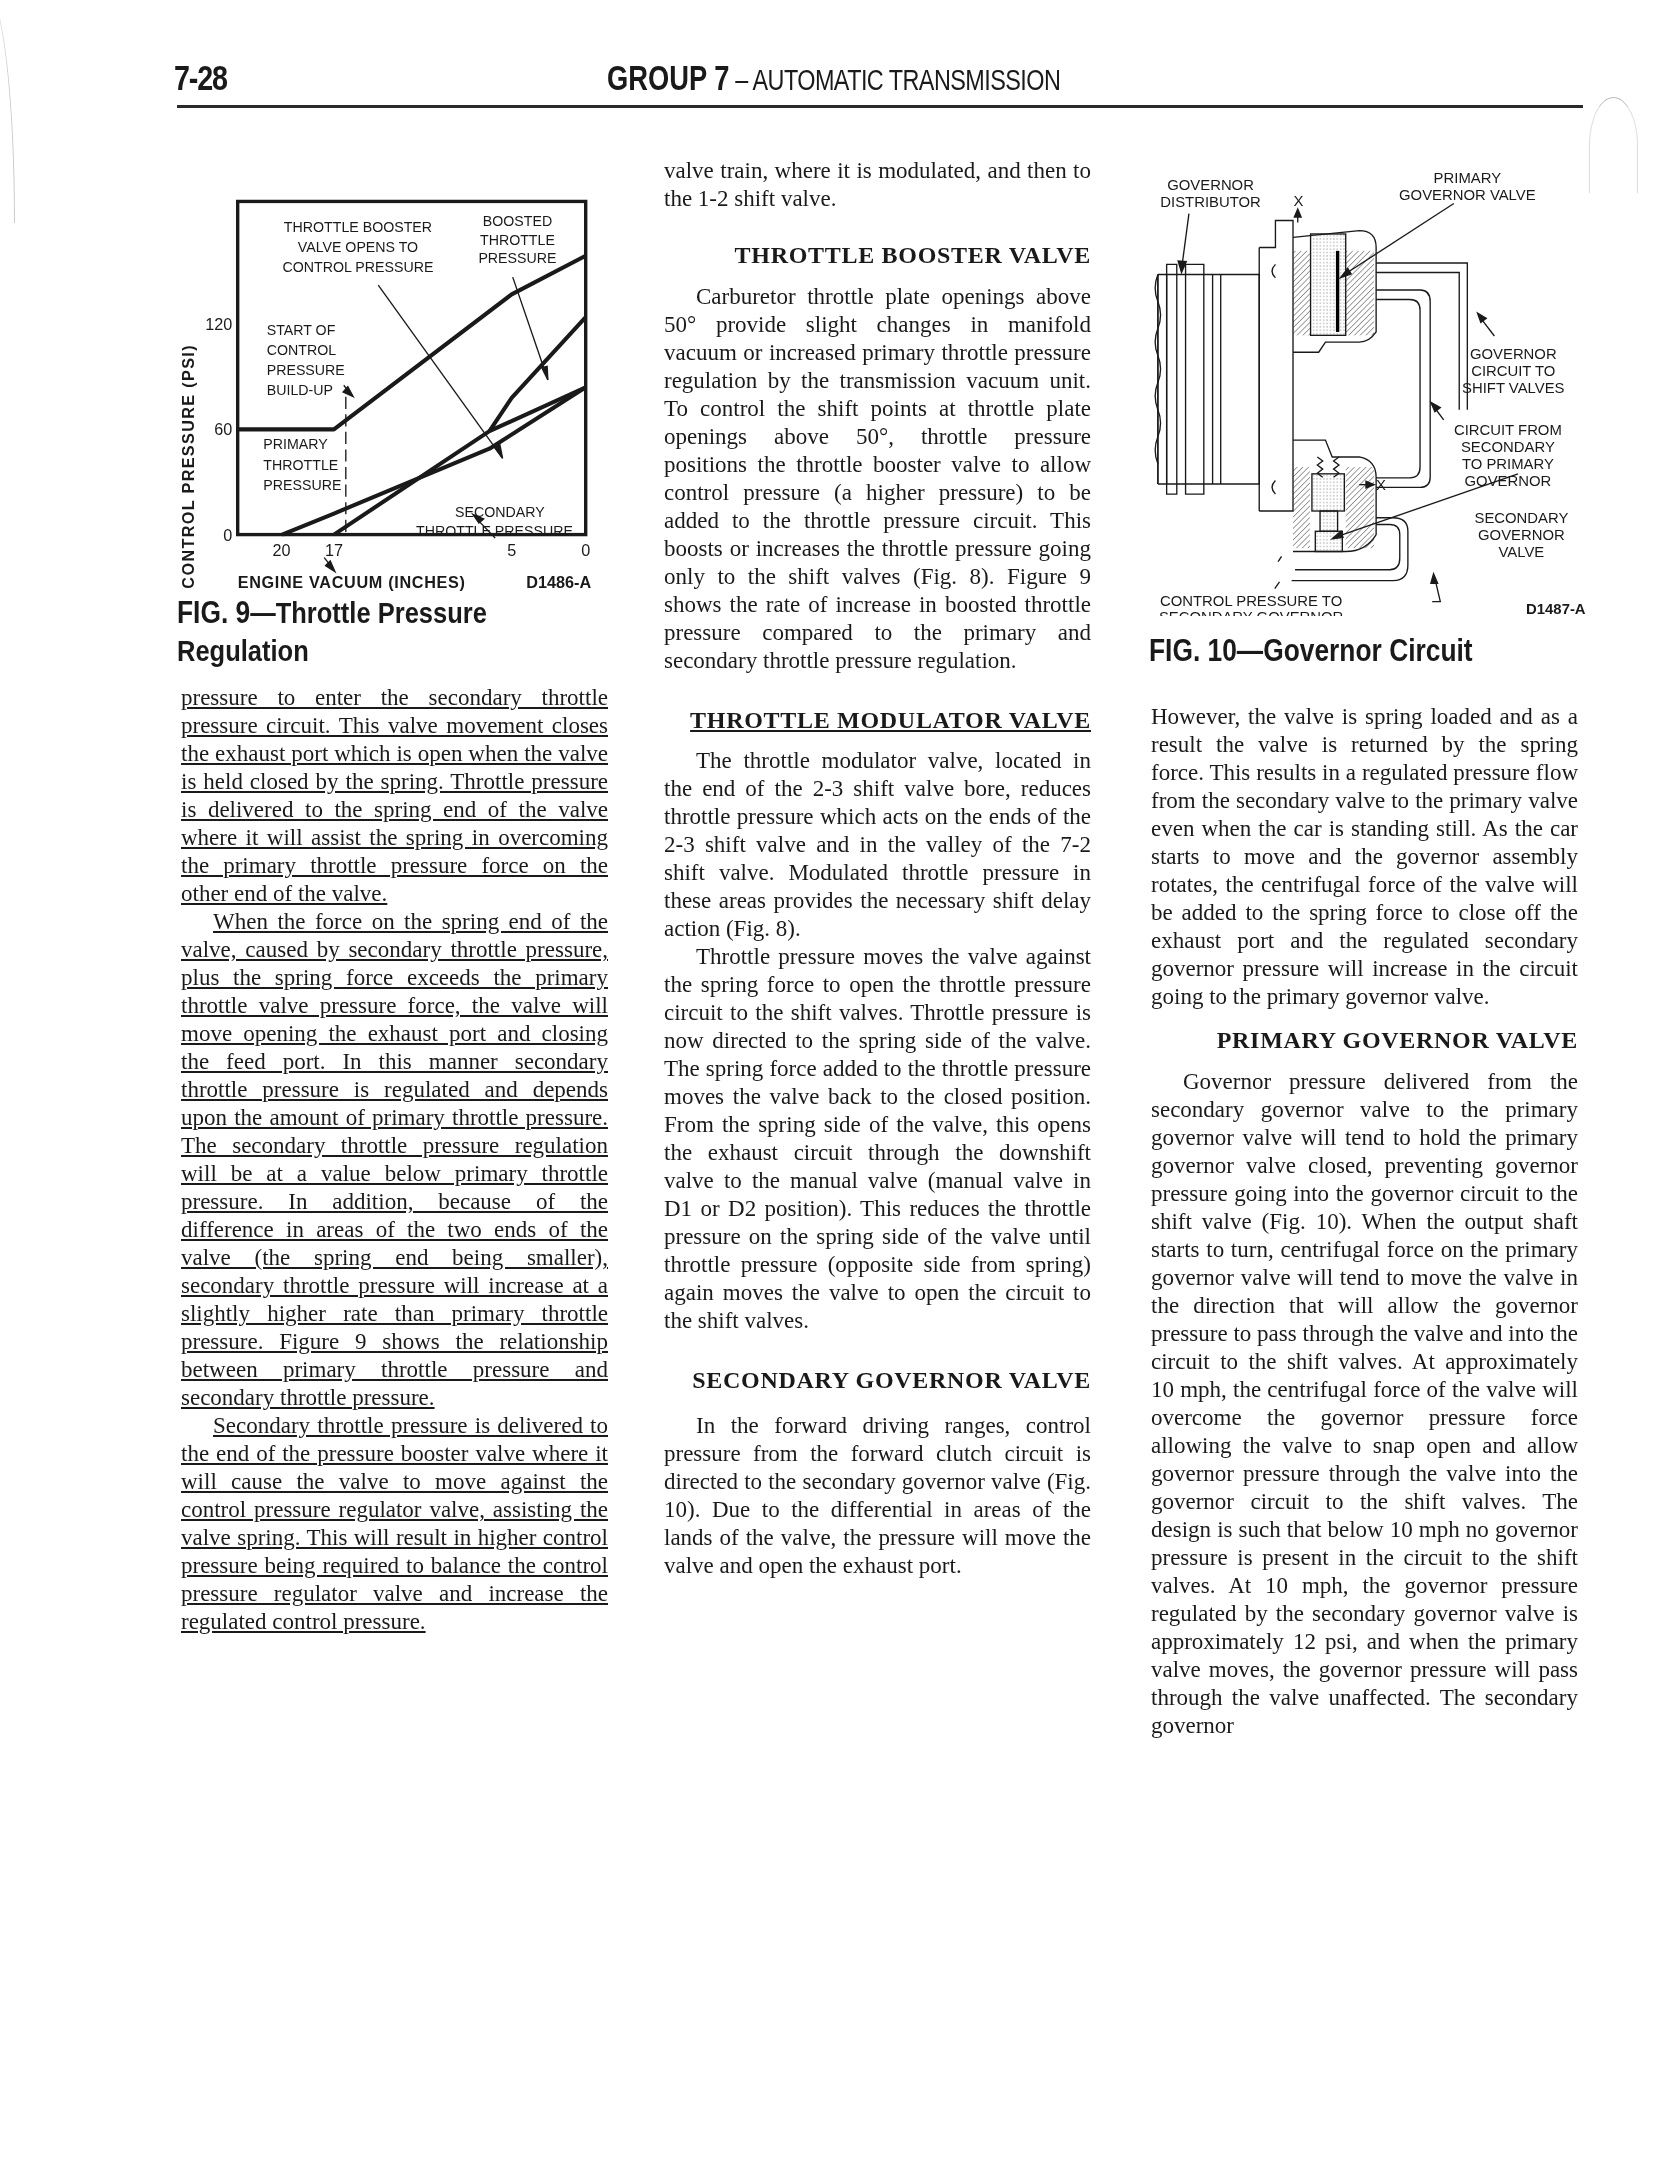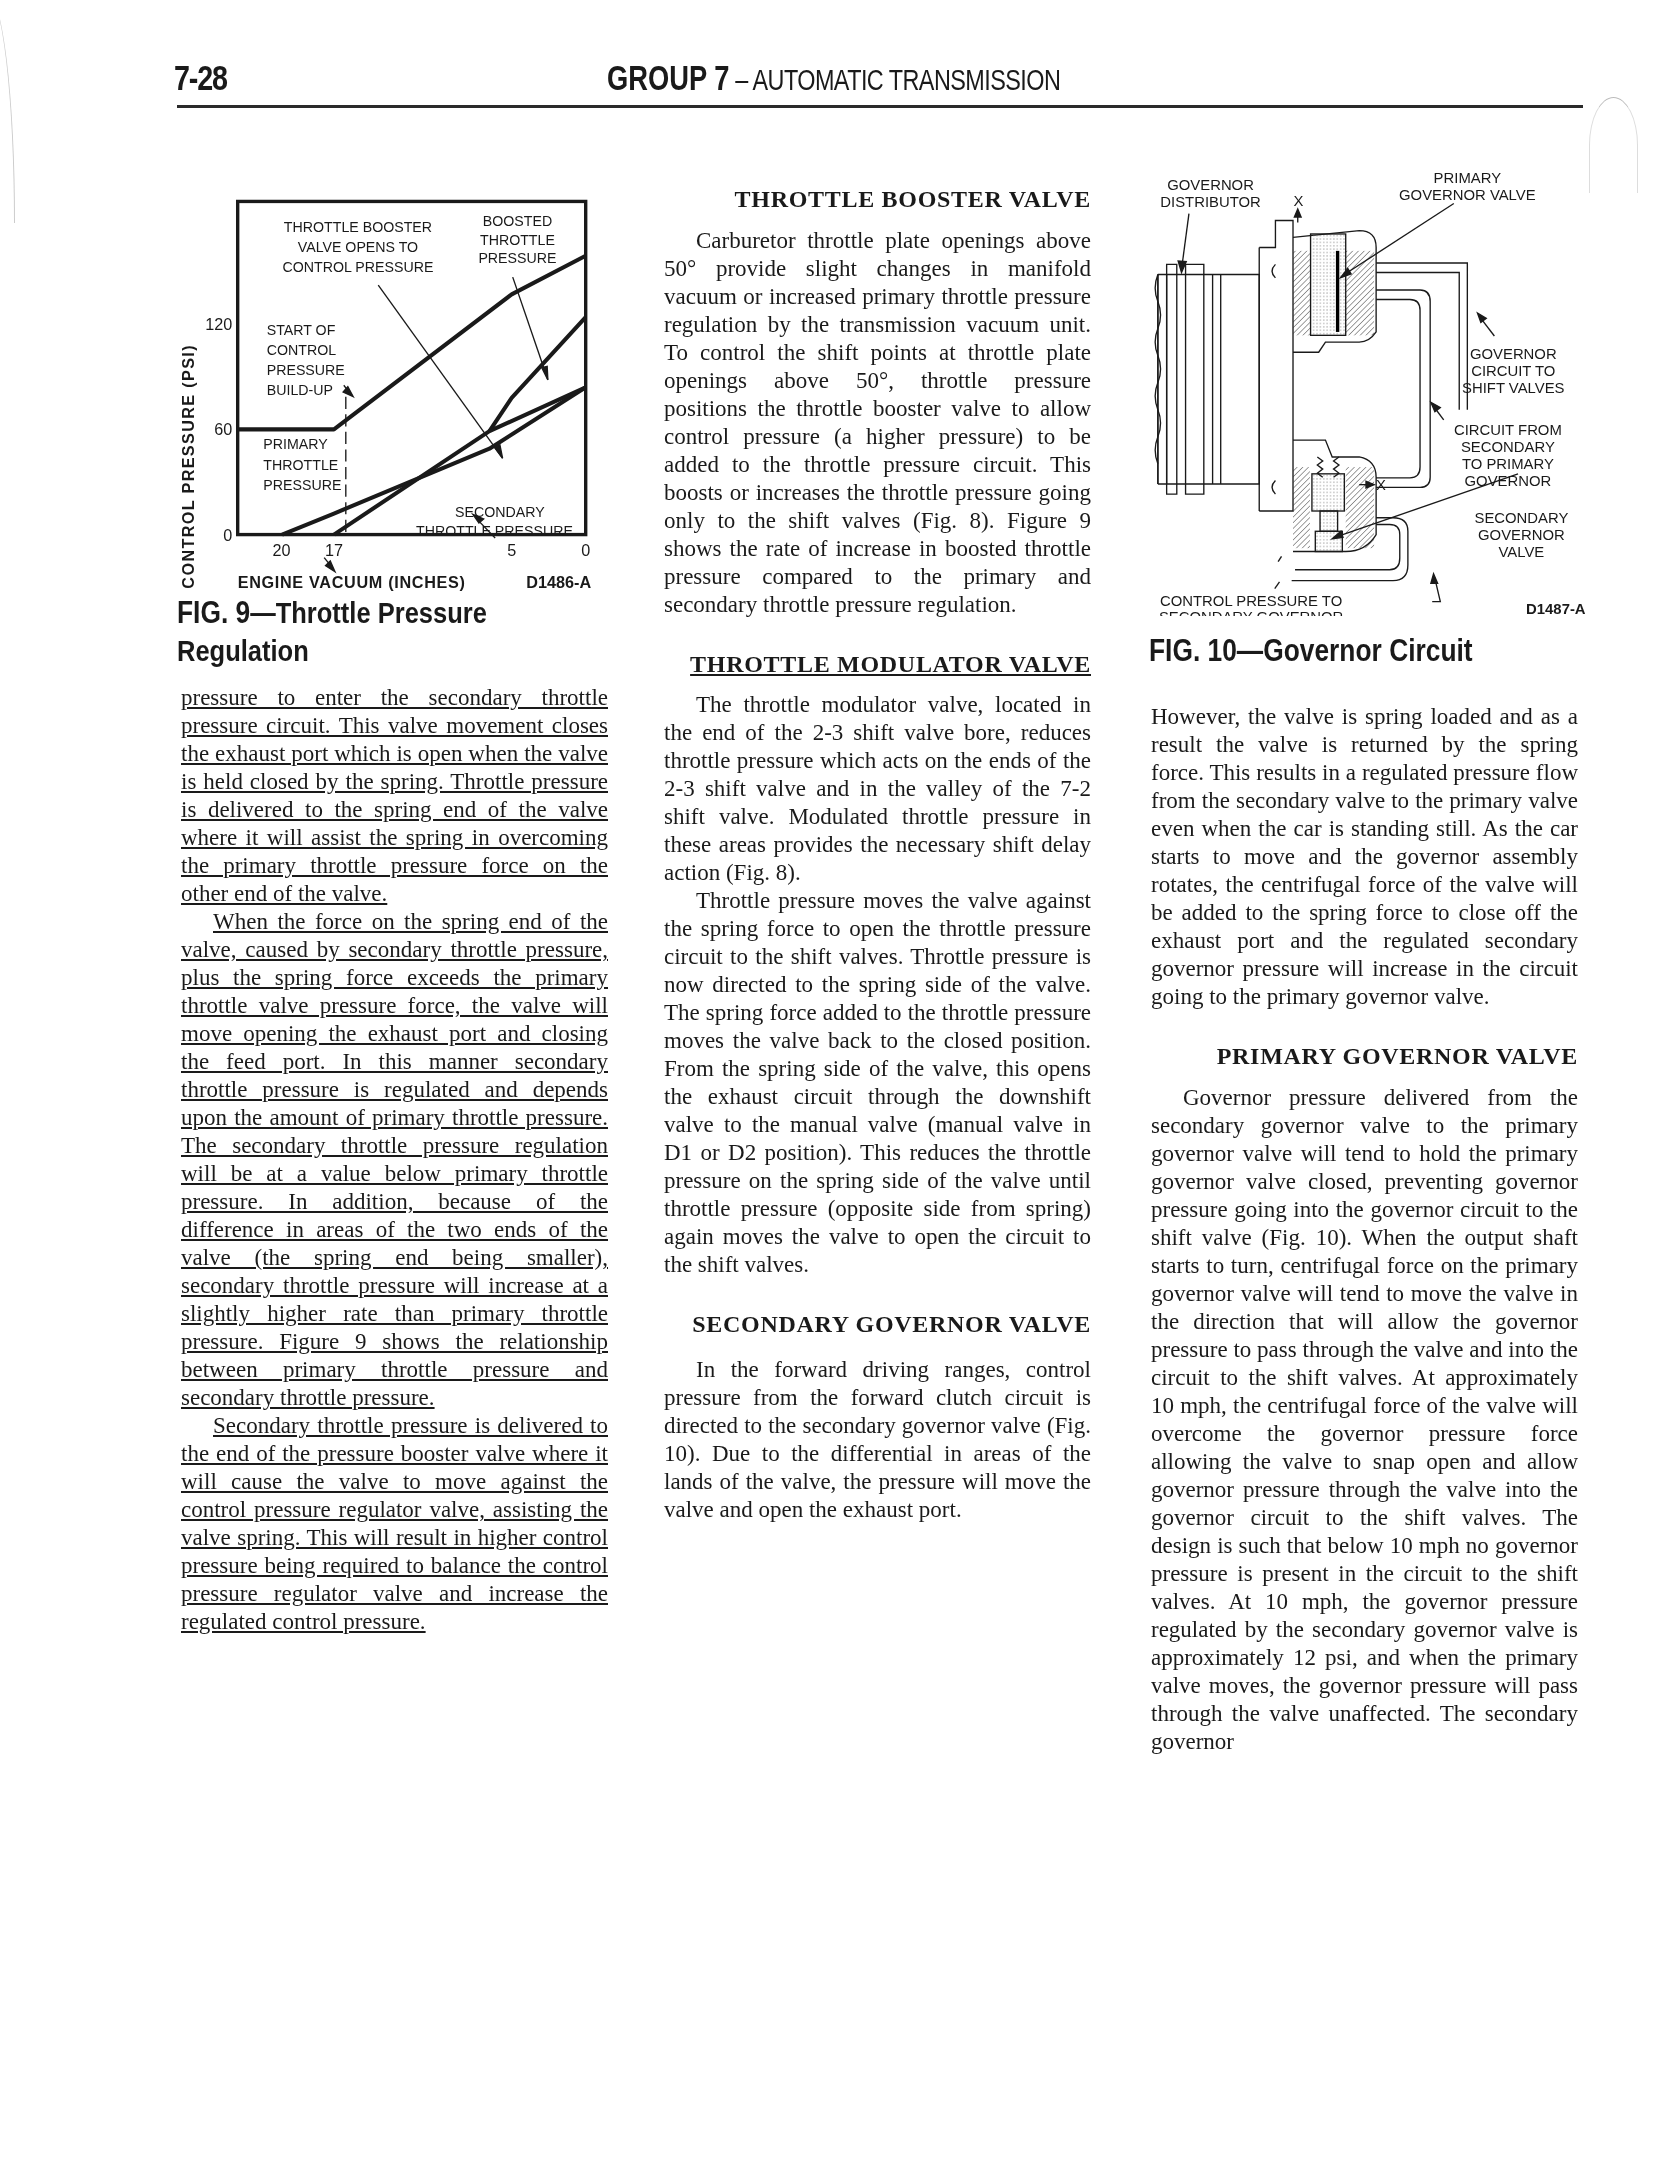--- a/index.html
+++ b/index.html
@@ -205,27 +205,28 @@
   <span>FIG. 10</span><span>—Governor Circuit</span>
 </div>
 
 <div class="col col-left">
   <p>pressure to enter the secondary throttle pressure circuit. This valve movement closes the exhaust port which is open when the valve is held closed by the spring. Throttle pres­sure is delivered to the spring end of the valve where it will assist the spring in overcoming the primary throttle pressure force on the other end of the valve.</p>
   <p class="indent">When the force on the spring end of the valve, caused by secondary throttle pressure, plus the spring force exceeds the primary throttle valve pressure force, the valve will move opening the exhaust port and closing the feed port. In this manner secondary throttle pressure is regu­lated and depends upon the amount of primary throttle pressure. The secondary throttle pressure regula­tion will be at a value below primary throttle pressure. In addition, be­cause of the difference in areas of the two ends of the valve (the spring end being smaller), secondary throt­tle pressure will increase at a slightly higher rate than primary throttle pressure. Figure 9 shows the rela­tionship between primary throttle pressure and secondary throttle pressure.</p>
   <p class="indent">Secondary throttle pressure is de­livered to the end of the pressure booster valve where it will cause the valve to move against the control pressure regulator valve, assisting the valve spring. This will result in higher control pressure being re­quired to balance the control pres­sure regulator valve and increase the regulated control pressure.</p>
 </div>
 
 <div class="col col-mid">
+  <p>valve train, where it is modulated, and then to the 1-2 shift valve.</p>
   <h3 style="margin-top:28px;margin-bottom:13.5px;">THROTTLE BOOSTER VALVE</h3>
   <p class="indent">Carburetor throttle plate openings above 50° provide slight changes in manifold vacuum or increased pri­mary throttle pressure regulation by the transmission vacuum unit. To control the shift points at throttle plate openings above 50°, throttle pressure positions the throttle boost­er valve to allow control pressure (a higher pressure) to be added to the throttle pressure circuit. This boosts or increases the throttle pressure go­ing only to the shift valves (Fig. 8). Figure 9 shows the rate of increase in boosted throttle pressure compared to the primary and secondary throt­tle pressure regulation.</p>
   <h3 style="margin-top:31px;margin-bottom:13.5px;text-decoration:underline;">THROTTLE MODULATOR VALVE</h3>
   <p class="indent">The throttle modulator valve, lo­cated in the end of the 2-3 shift valve bore, reduces throttle pressure which acts on the ends of the 2-3 shift valve and in the valley of the 7-2 shift valve. Modulated throttle pressure in these areas provides the necessary shift delay action (Fig. 8).</p>
   <p class="indent">Throttle pressure moves the valve against the spring force to open the throttle pressure circuit to the shift valves. Throttle pressure is now di­rected to the spring side of the valve. The spring force added to the throt­tle pressure moves the valve back to the closed position. From the spring side of the valve, this opens the ex­haust circuit through the downshift valve to the manual valve (manual valve in D1 or D2 position). This reduces the throttle pressure on the spring side of the valve until throttle pressure (opposite side from spring) again moves the valve to open the circuit to the shift valves.</p>
   <h3 style="margin-top:31px;margin-bottom:18px;">SECONDARY GOVERNOR VALVE</h3>
   <p class="indent">In the forward driving ranges, con­trol pressure from the forward clutch circuit is directed to the secondary governor valve (Fig. 10). Due to the differential in areas of the lands of the valve, the pressure will move the valve and open the exhaust port.</p>
 </div>
 
 <div class="col col-right">
   <p>However, the valve is spring loaded and as a result the valve is returned by the spring force. This results in a regulated pressure flow from the secondary valve to the primary valve even when the car is stand­ing still. As the car starts to move and the governor assembly rotates, the centrifugal force of the valve will be added to the spring force to close off the exhaust port and the regu­lated secondary governor pressure will increase in the circuit going to the primary governor valve.</p>
-  <h3 style="margin-top:31px;margin-bottom:13.5px;">PRIMARY GOVERNOR VALVE</h3>
+  <h3 style="margin-top:15px;margin-bottom:13.5px;">PRIMARY GOVERNOR VALVE</h3>
   <p class="indent">Governor pressure delivered from the secondary governor valve to the primary governor valve will tend to hold the primary governor valve closed, preventing governor pressure going into the governor circuit to the shift valve (Fig. 10). When the out­put shaft starts to turn, centrifugal force on the primary governor valve will tend to move the valve in the direction that will allow the governor pressure to pass through the valve and into the circuit to the shift valves. At approximately 10 mph, the centrifugal force of the valve will overcome the governor pressure force allowing the valve to snap open and allow governor pressure through the valve into the governor circuit to the shift valves. The design is such that below 10 mph no gov­ernor pressure is present in the cir­cuit to the shift valves. At 10 mph, the governor pressure regulated by the secondary governor valve is approximately 12 psi, and when the primary valve moves, the governor pressure will pass through the valve unaffected. The secondary governor</p>
 </div>
 
 
 </body></html>

